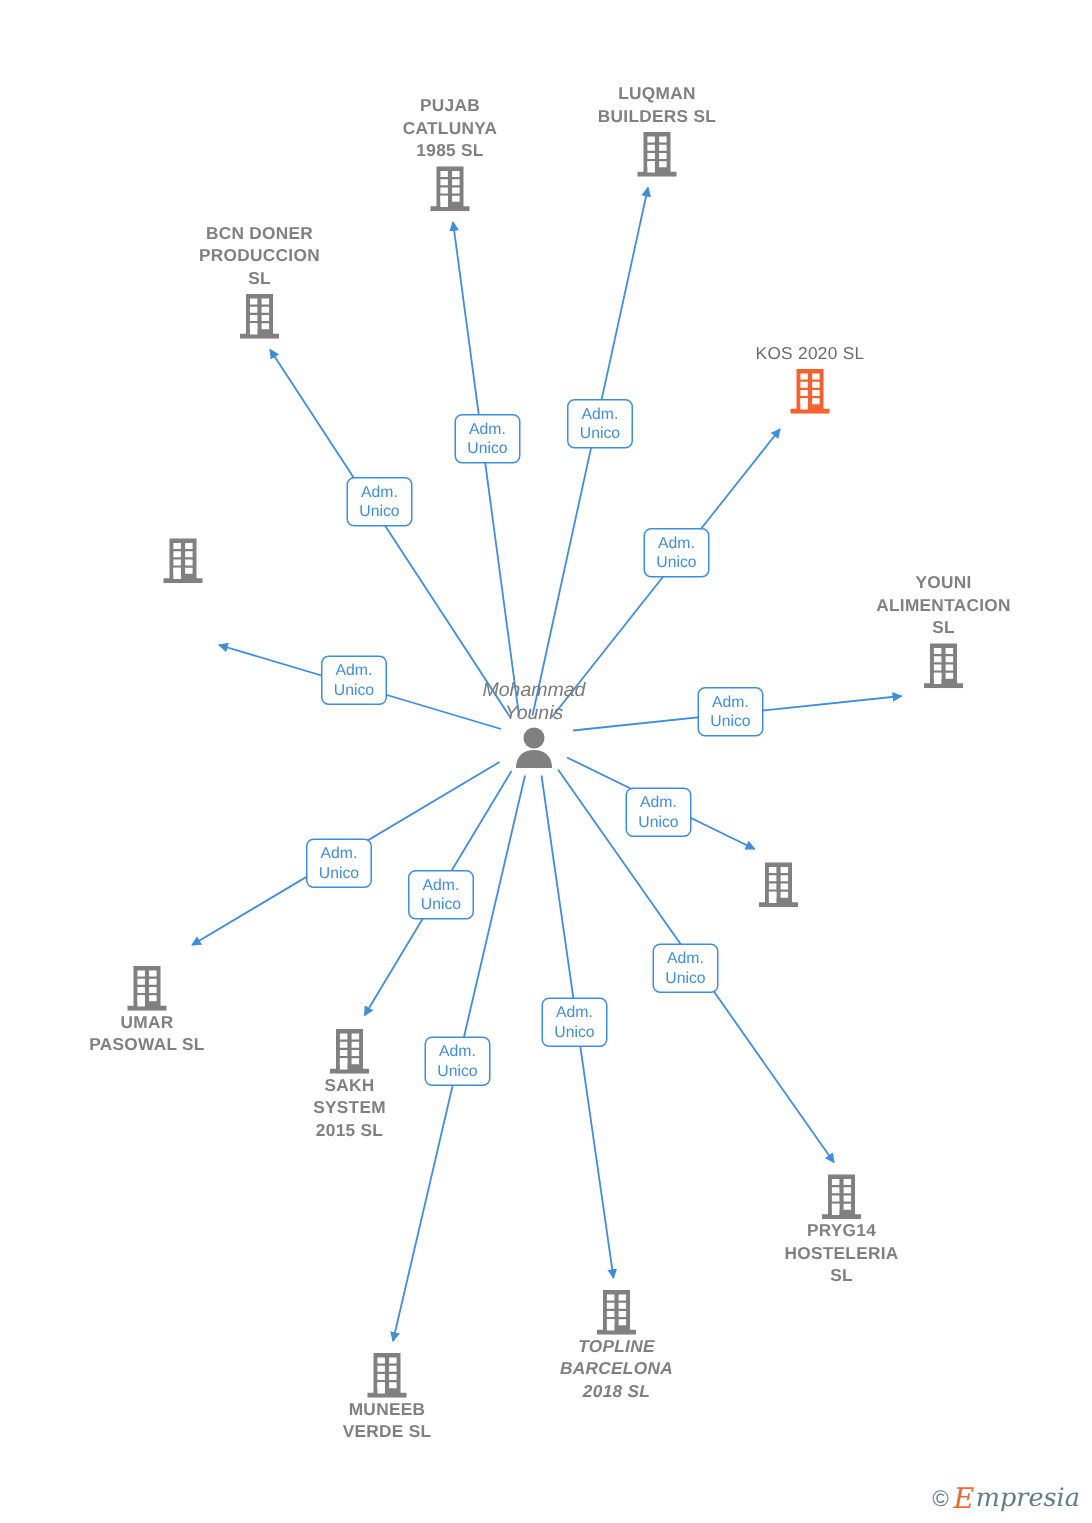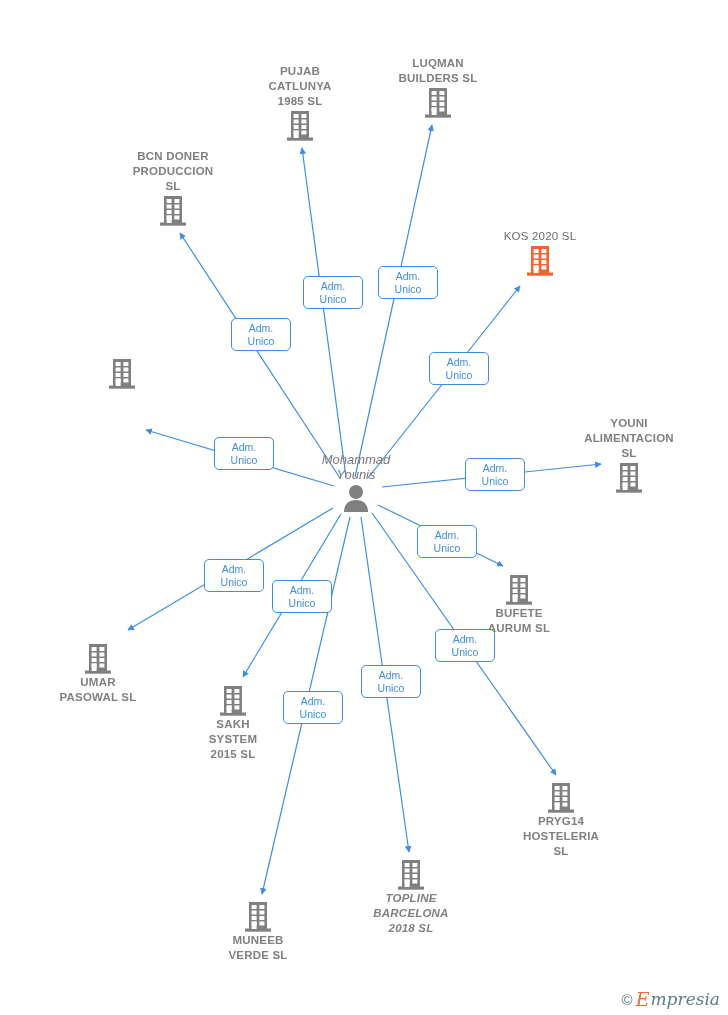--- a/index.html
+++ b/index.html
@@ -66,21 +66,21 @@
     position: absolute;
     box-sizing: border-box;
     border: 1.3px solid #3f8ddf;
     border-radius: 5px;
     background: #ffffff;
     color: #3f8ddf;
     font-size: 10.5px;
     line-height: 12.5px;
     text-align: center;
     padding: 3px 4px 3px 4px;
-    width: 60px;
+    width: 44px;
     margin-left: -22px;
     margin-top: -16px;
     white-space: pre-line;
   }
   #watermark {
     position: absolute;
     right: 8px;
     bottom: 6px;
     display: flex;
     align-items: center;
@@ -243,21 +243,21 @@
               <rect x="7.6" y="15" width="5" height="4"></rect>
               <rect x="7.6" y="20.5" width="5" height="4"></rect>
               <rect x="15.4" y="4" width="5" height="4"></rect>
               <rect x="15.4" y="9.5" width="5" height="4"></rect>
               <rect x="15.4" y="15" width="5" height="4"></rect>
               <rect x="15.4" y="20.5" width="5" height="4"></rect>
               <rect x="7.6" y="20.5" width="5" height="7.5"></rect>
             </g>
           </svg></span>
       </div>
-      <div class="node company above" style="left: 629px; top: 414px;">
+      <div class="node company above" style="left: 629px; top: 380px;">
         <span class="label">YOUNI
 ALIMENTACION
 SL</span>
         <span class="icon"><svg width="28" height="32" viewBox="0 0 28 32">
             <g fill="#808080">
               <path d="M5 1 H23 V28 H5 Z"></path>
               <rect x="1" y="27.5" width="26" height="3.2"></rect>
             </g>
             <g fill="#ffffff">
               <rect x="7.6" y="4" width="5" height="4"></rect>
@@ -283,22 +283,20 @@
               <rect x="7.6" y="9.5" width="5" height="4"></rect>
               <rect x="7.6" y="15" width="5" height="4"></rect>
               <rect x="7.6" y="20.5" width="5" height="4"></rect>
               <rect x="15.4" y="4" width="5" height="4"></rect>
               <rect x="15.4" y="9.5" width="5" height="4"></rect>
               <rect x="15.4" y="15" width="5" height="4"></rect>
               <rect x="15.4" y="20.5" width="5" height="4"></rect>
               <rect x="7.6" y="20.5" width="5" height="7.5"></rect>
             </g>
           </svg></span>
-        <span class="label">BUFETE
-AURUM SL</span>
       </div>
       <div class="node company below" style="left: 98px; top: 641px;">
         <span class="icon"><svg width="28" height="32" viewBox="0 0 28 32">
             <g fill="#808080">
               <path d="M5 1 H23 V28 H5 Z"></path>
               <rect x="1" y="27.5" width="26" height="3.2"></rect>
             </g>
             <g fill="#ffffff">
               <rect x="7.6" y="4" width="5" height="4"></rect>
               <rect x="7.6" y="9.5" width="5" height="4"></rect>

